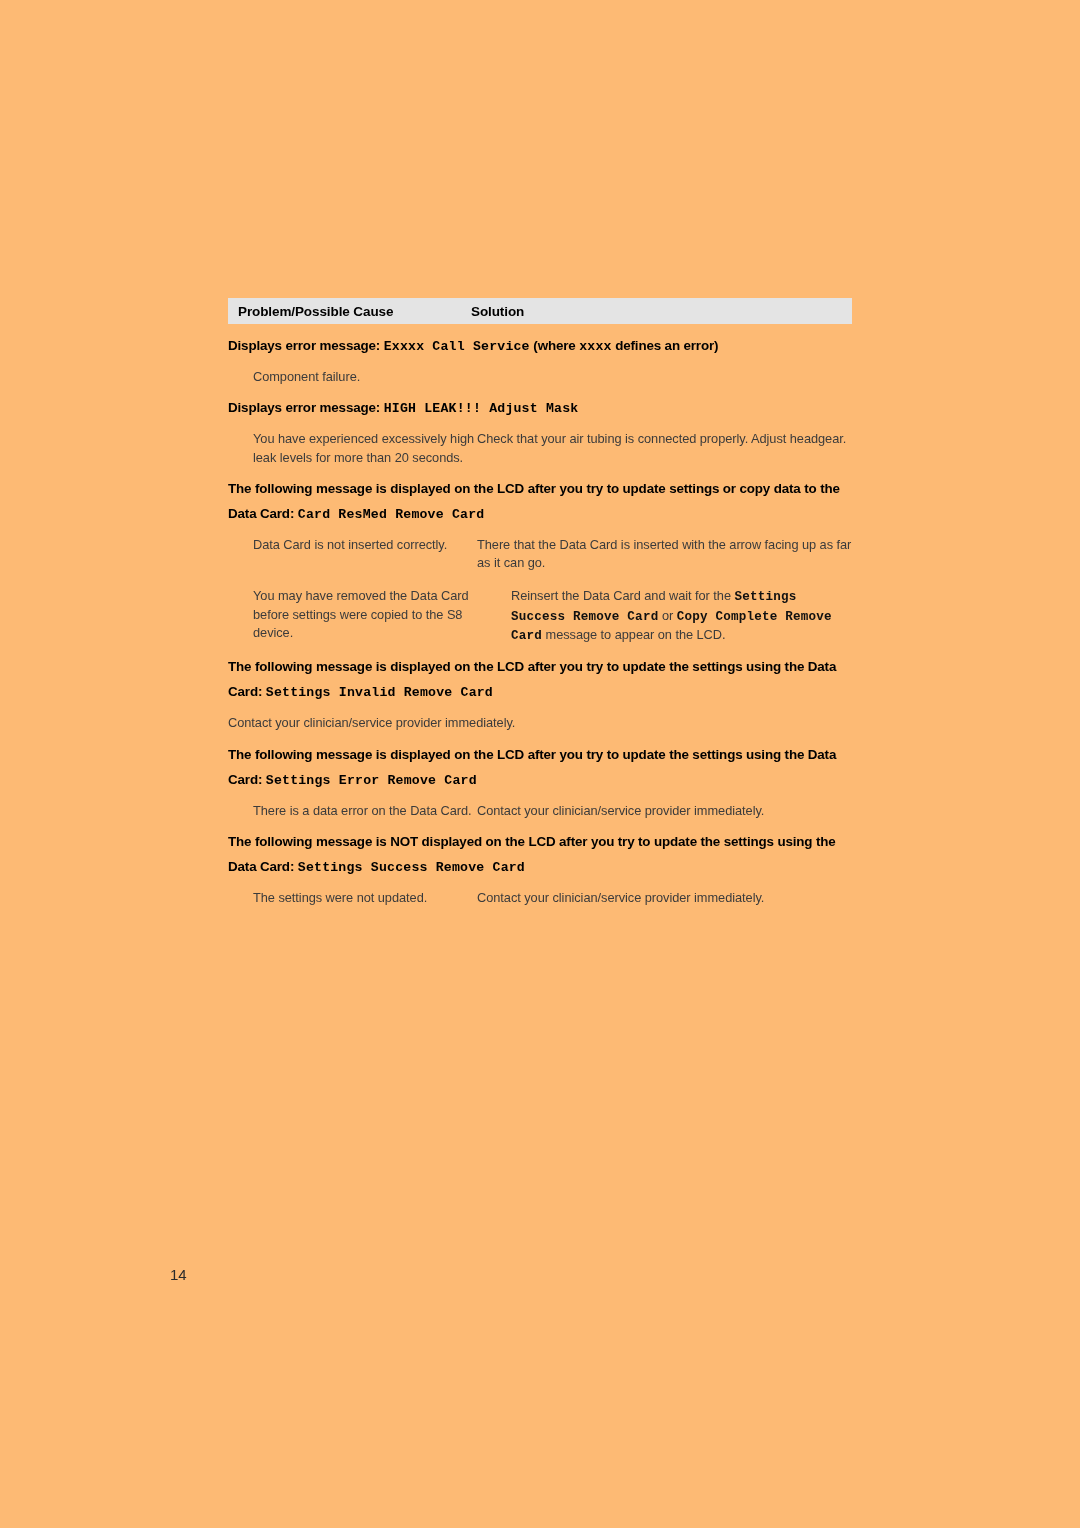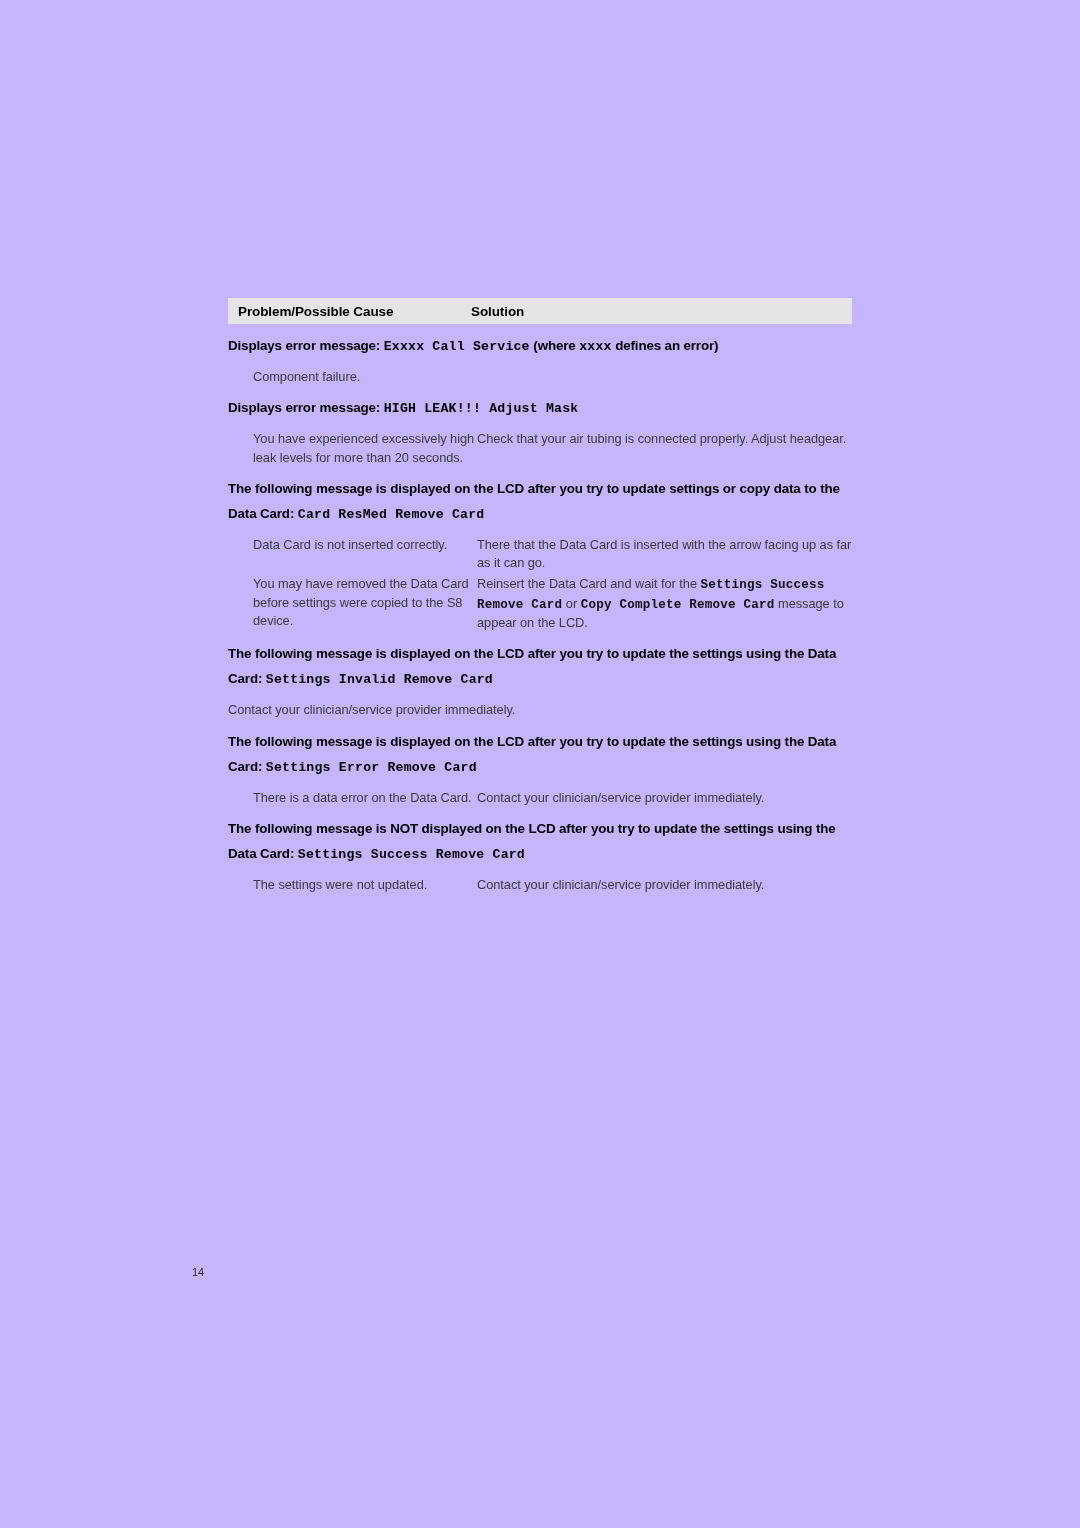--- a/index.html
+++ b/index.html
@@ -4,21 +4,21 @@
 <style>
   html, body {
     margin: 0;
     padding: 0;
     background: #ffffff;
   }
   .page {
     position: relative;
     width: 1080px;
     height: 1528px;
-    background: #c4b5fd;
+    background: #fdba74;
     font-family: "Liberation Sans", sans-serif;
     overflow: hidden;
   }
   .table-wrap {
     position: absolute;
     left: 228px;
     top: 298px;
     width: 624px;
   }
   
@@ -53,21 +53,21 @@
     font-size: 13.2px;
     letter-spacing: 0.2px;
   }
 
   
   .row {
     display: flex;
     margin-top: 8px;
   }
   .row.first { margin-top: 9px; }
-  .row.snug { margin-top: 3px; }
+  .row.snug { margin-top: 15px; gap: 34px; }
   .cell {
     font-size: 12.8px;
     color: #3b3b3b;
     line-height: 18.3px;
     letter-spacing: -0.05px;
   }
   .cell-cause {
     width: 224px;
     margin-left: 25px;
     flex: 0 0 224px;
@@ -84,23 +84,23 @@
   }
   .cell .plain {
     font-family: "Liberation Sans", sans-serif;
     font-weight: normal;
     color: #3b3b3b;
   }
 
   
   .folio {
     position: absolute;
-    left: 192px;
+    left: 170px;
     top: 1266px;
-    font-size: 11px;
+    font-size: 15px;
     color: #2b2b2b;
     letter-spacing: -0.2px;
   }
 </style>
 </head>
 <body>
 
 <div class="page">
 
   <div class="table-wrap">

